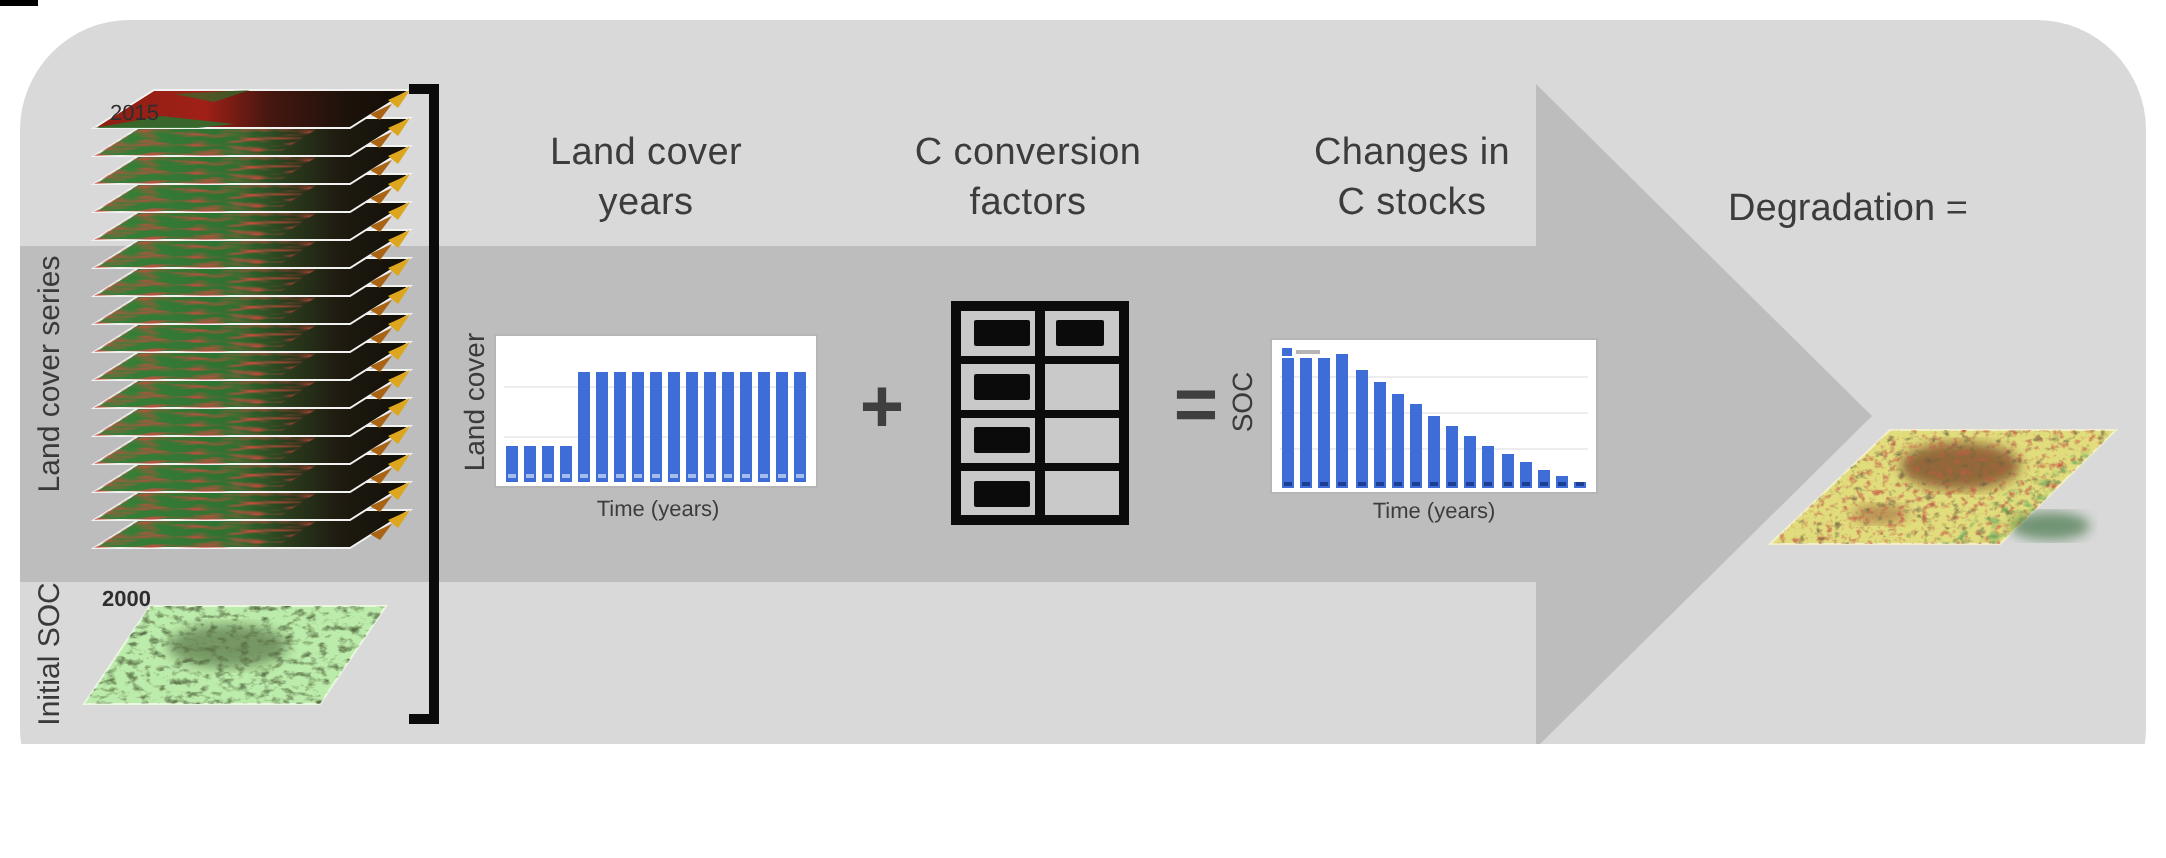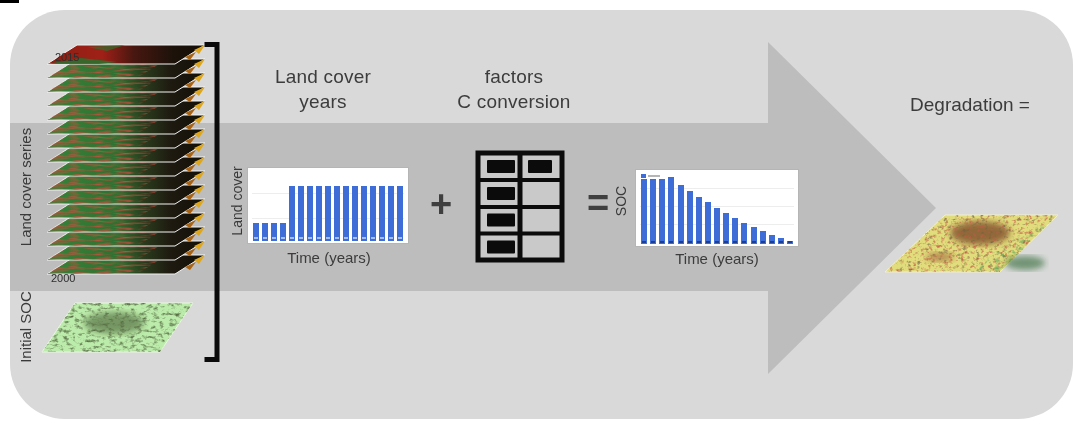--- a/index.html
+++ b/index.html
@@ -1,28 +1,28 @@
 <!DOCTYPE html>
 <html><head>
 <meta charset="utf-8">
 <style>
   html,body{margin:0;padding:0;background:#fff;}
-  .page{position:relative;width:1083px;height:429px;background:#fff;overflow:hidden;
+  .page{position:relative;width:1083px;height:372px;background:#fff;overflow:hidden;
         font-family:"Liberation Sans",sans-serif;color:#3c3c3c;}
   .abs{position:absolute;}
   #bg{position:absolute;left:0;top:0;}
   .step-title{position:absolute;width:170px;text-align:center;font-size:19px;line-height:25px;
               color:#3c3c3c;letter-spacing:.2px;}
   .result-title{position:absolute;width:200px;text-align:center;font-size:19px;line-height:25px;color:#3c3c3c;}
   .vlabel{position:absolute;transform:translate(-50%,-50%) rotate(-90deg);white-space:nowrap;
           font-size:15px;color:#3a3a3a;}
   .vlabel.small{font-size:14px;}
   .year{position:absolute;font-size:11px;color:#2e2e2e;}
   .op{position:absolute;font-size:38px;font-weight:bold;color:#3f3f3f;line-height:44px;text-align:center;}
-  .xlabel{position:absolute;text-align:center;font-size:15px;color:#3c3c3c;}
+  .xlabel{position:absolute;text-align:center;font-size:11px;color:#3c3c3c;}
   .chart{position:absolute;background:#ffffff;display:flex;align-items:flex-end;
          justify-content:space-between;box-sizing:border-box;box-shadow:0 0 0 1px rgba(0,0,0,0.04);}
   #chart1{left:248px;top:168px;width:160px;height:75px;padding:0 5px 2px 5px;}
   #chart2{left:636px;top:170px;width:162px;height:76px;padding:4px 5px 2px 5px;}
   .bar{width:6px;position:relative;flex:0 0 auto;}
   .bar i{position:absolute;left:1px;width:4px;height:2px;display:block;}
   #chart1 .bar i{bottom:2px;background:#a4bdec;}
   #chart2 .bar i{bottom:1px;background:#1d3f93;}
   .grid{position:absolute;left:4px;right:4px;height:1px;background:#ededed;}
   .legend{position:absolute;left:5px;top:4px;display:flex;align-items:center;gap:2px;}
@@ -155,31 +155,35 @@
         </g>
       <g filter="url(#fGreenSpeck)">
           <polygon points="120,30 173,0 115,57 80,57" fill="#ffffff"></polygon>
         </g>
     </g>
   </svg>
 
   <div class="topstrip"></div>
 
   <div class="year abs" style="left:55px;top:51px;">2015</div>
-  <div class="year abs" style="left:51px;top:272px;">2000</div>
+  <div class="year abs" style="left:51px;top:294px;font-weight:bold;">2000</div>
   <div class="vlabel" style="left:25px;top:187px;">Land cover series</div>
   <div class="vlabel" style="left:25px;top:327px;">Initial SOC</div>
 
   <div class="step-title" style="left:238px;top:64px;">
     <div>Land cover</div>
     <div>years</div>
   </div>
   <div class="step-title" style="left:429px;top:64px;">
+    <div>C conversion</div>
     <div>factors</div>
-    <div>C conversion</div>
+  </div>
+  <div class="step-title" style="left:621px;top:64px;">
+    <div>Changes in</div>
+    <div>C stocks</div>
   </div>
 
   <div class="vlabel small" style="left:237px;top:201px;">Land cover</div>
   <div id="chart1" class="chart">
     <div class="grid" style="top:25px;"></div>
     <div class="grid" style="top:50px;"></div>
   <div class="bar" style="height: 25%; background: rgb(62, 109, 216);">
         <i></i>
       </div>
       <div class="bar" style="height: 25%; background: rgb(62, 109, 216);">
@@ -293,17 +297,17 @@
       </div>
       <div class="bar" style="height: 9%; background: rgb(62, 109, 216);">
         <i></i>
       </div>
       <div class="bar" style="height: 5%; background: rgb(62, 109, 216);">
         <i></i>
       </div>
     </div>
   <div class="xlabel" style="left:632px;top:250px;width:170px;">Time (years)</div>
 
-  <div class="result-title" style="left:870px;top:92px;">
+  <div class="result-title" style="left:824px;top:92px;">
     <div>Degradation =</div>
   </div>
 
 </div>
 
 </body></html>

